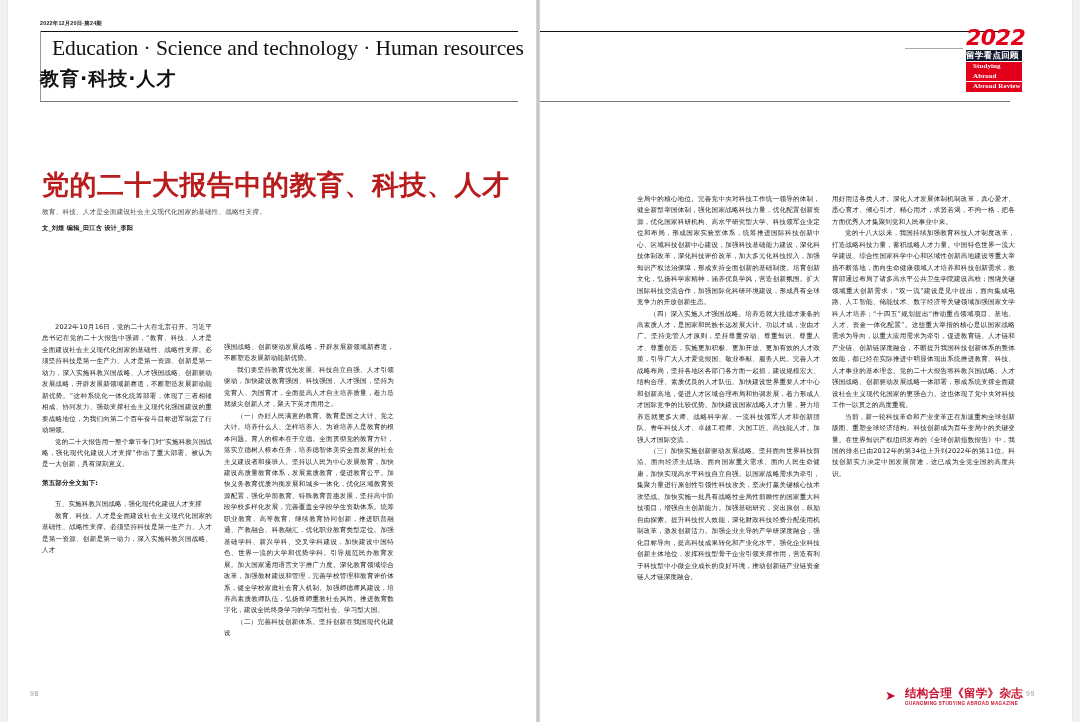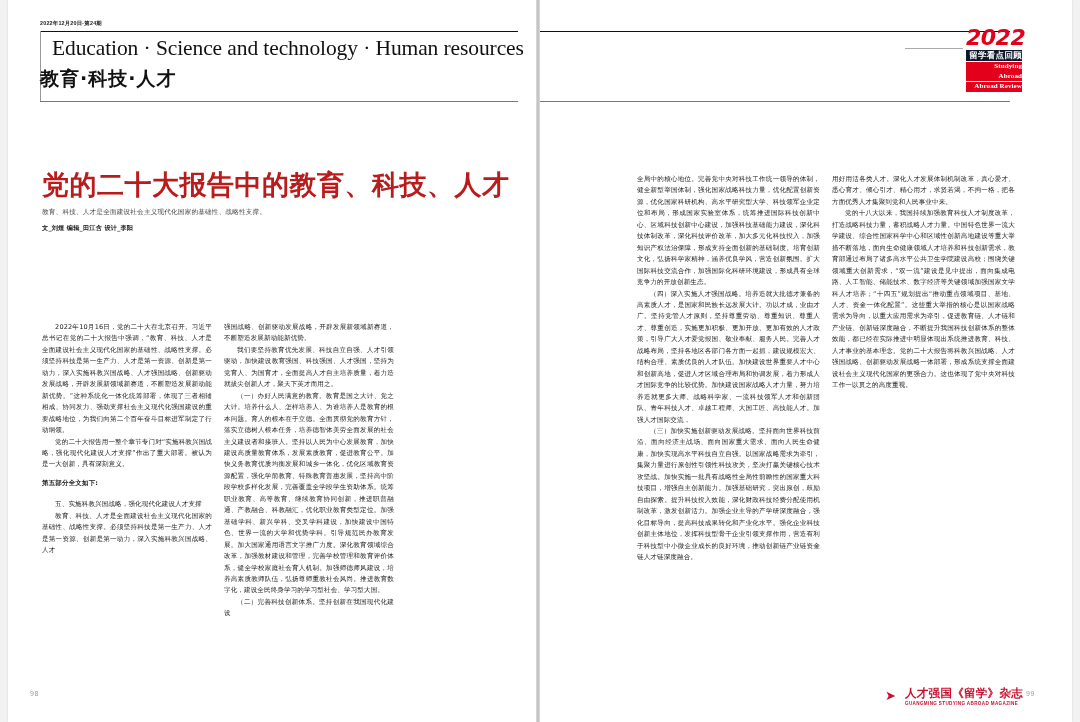--- a/index.html
+++ b/index.html
@@ -34,21 +34,21 @@
     position:absolute;left:40px;top:66px;
     font-family:"DejaVu Sans",sans-serif;
     font-weight:700;font-size:19px;letter-spacing:1px;color:#111;white-space:nowrap;
   }
   .hdr-rule-bot{position:absolute;left:40px;top:101px;width:478px;height:1px;background:#777;}
   .hdr-rule-right{position:absolute;left:540px;top:31px;width:470px;height:1px;background:#111;}
   .hdr-rule-right2{position:absolute;left:540px;top:101px;width:470px;height:1px;background:#777;}
   .hdr-dash{position:absolute;left:905px;top:48px;width:58px;height:1px;background:#aaa;}
 
   
-  .badge{position:absolute;left:966px;top:27px;width:56px;height:62px;text-align:right;}
+  .badge{position:absolute;left:966px;top:27px;width:56px;height:62px;text-align:left;}
   .badge-year{
     font-family:"DejaVu Sans",sans-serif;font-weight:700;font-style:italic;
     font-size:22px;line-height:22px;color:#e2001a;letter-spacing:-.5px;
   }
   .badge-cn{
     margin-top:1px;background:#0f172a;color:#fff;
     font-family:"DejaVu Sans",sans-serif;font-weight:700;
     font-size:8.5px;line-height:11px;letter-spacing:.3px;
   }
   .badge-en1,.badge-en2{
@@ -81,21 +81,21 @@
     font-size:6.55px;line-height:11.45px;
     color:#1b1b1b;text-align:justify;text-justify:inter-ideograph;
     letter-spacing:.12px;
     overflow:hidden;
   }
   .c1{left:42px;width:170px;height:362px;}
   .c2{left:224px;width:170px;height:362px;}
   .c3{left:637px;width:183px;height:510px;top:174px;}
   .c4{left:832px;width:183px;height:510px;top:174px;}
   .col p{margin:0;text-indent:2em;}
-  .col p.noind{text-indent:0;}
+  .col p.noind{text-indent:0;margin-top:20px;}
   .col p.bold{font-weight:700;text-indent:0;margin-top:7px;margin-bottom:10px;}
 
   
   .pg-left{
     position:absolute;left:30px;top:690px;
     font-family:"Liberation Sans","DejaVu Sans",sans-serif;
     font-size:7px;color:#9a9a9a;letter-spacing:.5px;
   }
   .pg-right{
     position:absolute;left:1026px;top:690px;
@@ -166,23 +166,24 @@
 
   <div class="col c3">
     <p class="noind">全局中的核心地位。完善党中央对科技工作统一领导的体制，健全新型举国体制，强化国家战略科技力量，优化配置创新资源，优化国家科研机构、高水平研究型大学、科技领军企业定位和布局，形成国家实验室体系，统筹推进国际科技创新中心、区域科技创新中心建设，加强科技基础能力建设，深化科技体制改革，深化科技评价改革，加大多元化科技投入，加强知识产权法治保障，形成支持全面创新的基础制度。培育创新文化，弘扬科学家精神，涵养优良学风，营造创新氛围。扩大国际科技交流合作，加强国际化科研环境建设，形成具有全球竞争力的开放创新生态。</p>
     <p>（四）深入实施人才强国战略。培养造就大批德才兼备的高素质人才，是国家和民族长远发展大计。功以才成，业由才广。坚持党管人才原则，坚持尊重劳动、尊重知识、尊重人才、尊重创造，实施更加积极、更加开放、更加有效的人才政策，引导广大人才爱党报国、敬业奉献、服务人民。完善人才战略布局，坚持各地区各部门各方面一起抓，建设规模宏大、结构合理、素质优良的人才队伍。加快建设世界重要人才中心和创新高地，促进人才区域合理布局和协调发展，着力形成人才国际竞争的比较优势。加快建设国家战略人才力量，努力培养造就更多大师、战略科学家、一流科技领军人才和创新团队、青年科技人才、卓越工程师、大国工匠、高技能人才。加强人才国际交流，</p>
     <p>（三）加快实施创新驱动发展战略。坚持面向世界科技前沿、面向经济主战场、面向国家重大需求、面向人民生命健康，加快实现高水平科技自立自强。以国家战略需求为牵引，集聚力量进行原创性引领性科技攻关，坚决打赢关键核心技术攻坚战。加快实施一批具有战略性全局性前瞻性的国家重大科技项目，增强自主创新能力。加强基础研究，突出原创，鼓励自由探索。提升科技投入效能，深化财政科技经费分配使用机制改革，激发创新活力。加强企业主导的产学研深度融合，强化目标导向，提高科技成果转化和产业化水平。强化企业科技创新主体地位，发挥科技型骨干企业引领支撑作用，营造有利于科技型中小微企业成长的良好环境，推动创新链产业链资金链人才链深度融合。</p>
   </div>
 
   <div class="col c4">
     <p class="noind">用好用活各类人才。深化人才发展体制机制改革，真心爱才、悉心育才、倾心引才、精心用才，求贤若渴，不拘一格，把各方面优秀人才集聚到党和人民事业中来。</p>
     <p>党的十八大以来，我国持续加强教育科技人才制度改革，打造战略科技力量，蓄积战略人才力量。中国特色世界一流大学建设、综合性国家科学中心和区域性创新高地建设等重大举措不断落地，面向生命健康领域人才培养和科技创新需求，教育部通过布局了诸多高水平公共卫生学院建设高校；围绕关键领域重大创新需求，“双一流”建设是见中提出，面向集成电路、人工智能、储能技术、数字经济等关键领域加强国家文学科人才培养；“十四五”规划提出“推动重点领域项目、基地、人才、资金一体化配置”。这些重大举措的核心是以国家战略需求为导向，以重大应用需求为牵引，促进教育链、人才链和产业链、创新链深度融合，不断提升我国科技创新体系的整体效能，都已经在实际推进中明显体现出系统推进教育、科技、人才事业的基本理念。党的二十大报告将科教兴国战略、人才强国战略、创新驱动发展战略一体部署，形成系统支撑全面建设社会主义现代化国家的更强合力。这也体现了党中央对科技工作一以贯之的高度重视。</p>
+    <p>当前，新一轮科技革命和产业变革正在加速重构全球创新版图、重塑全球经济结构。科技创新成为百年变局中的关键变量。在世界知识产权组织发布的《全球创新指数报告》中，我国的排名已由2012年的第34位上升到2022年的第11位。科技创新实力决定中国发展前途，这已成为全党全国的高度共识。</p>
   </div>
 
   <div class="pg-left">98</div>
   <div class="logo">
     <div class="logo-mark">➤</div>
-    <div class="logo-cn">人才强国《留学》杂志</div>
+    <div class="logo-cn">结构合理《留学》杂志</div>
     <div class="logo-en">GUANGMING STUDYING ABROAD MAGAZINE</div>
   </div>
   <div class="pg-right">99</div>
 
 </div>
 
 </body></html>

